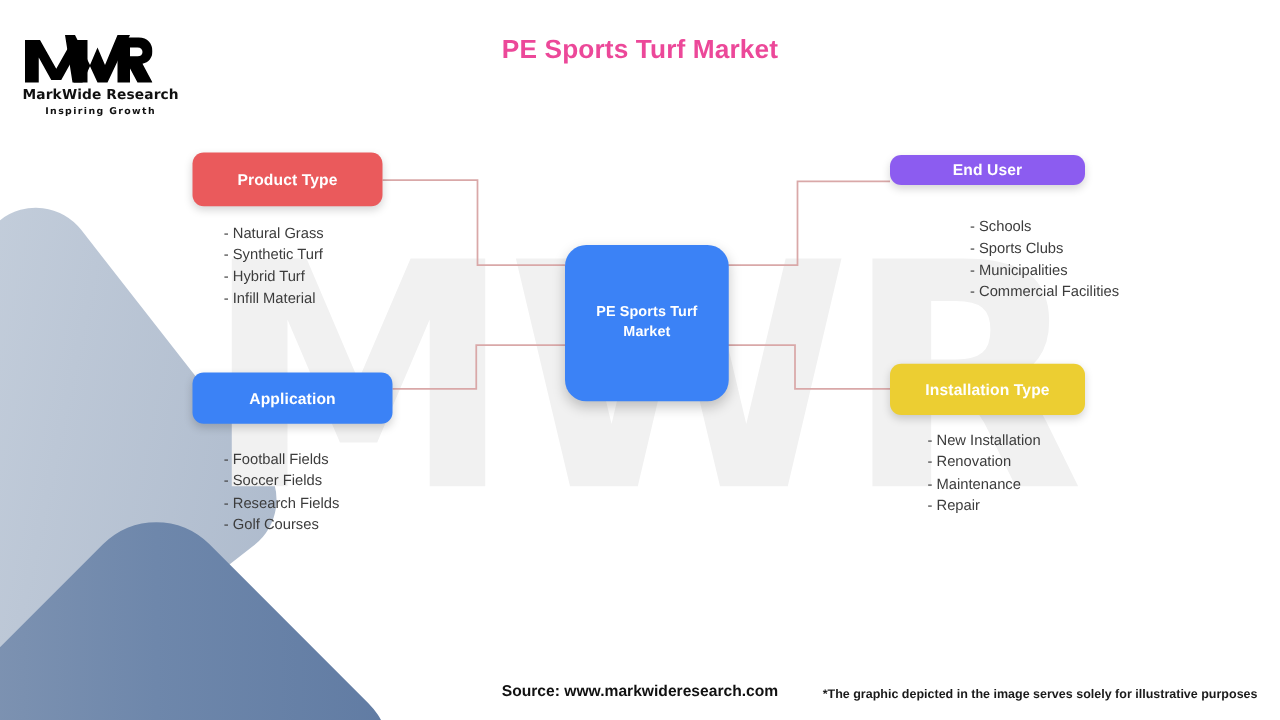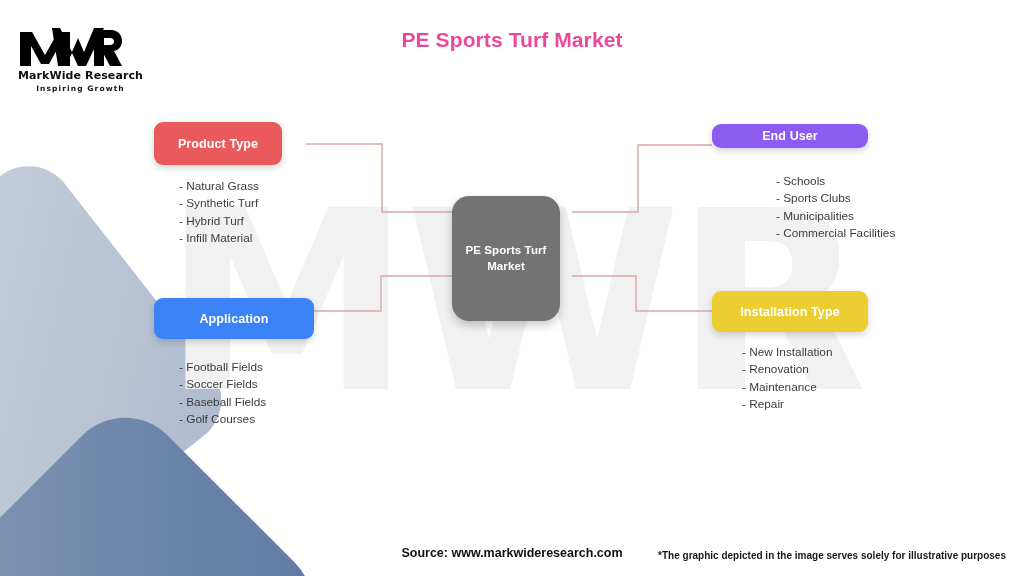--- a/index.html
+++ b/index.html
@@ -77,28 +77,28 @@
     position:absolute; z-index:2;
     border-radius:9px;
     display:flex; align-items:center; justify-content:center;
     color:#ffffff;
     font-size:12.5px; font-weight:700;
     box-shadow:0 3px 7px rgba(0,0,0,0.17);
     text-align:center;
     letter-spacing:0.1px;
   }
 
-  #node-product   { left:154px; top:122px; width:128px; height:43px; background:#ea5a5c; }
+  #node-product   { left:154px; top:122px; width:152px; height:43px; background:#ea5a5c; }
   #node-app       { left:154px; top:298px; width:160px; height:41px; background:#3b82f6; }
   #node-enduser   { left:712px; top:124px; width:156px; height:24px; background:#8c5cf0; }
   #node-install   { left:712px; top:291px; width:156px; height:41px; background:#ecce32; }
 
   #node-center {
-    left:452px; top:196px; width:108px; height:125px;
-    background:#737373;
+    left:452px; top:196px; width:131px; height:125px;
+    background:#3b82f6;
     border-radius:17px;
     z-index:2;
     font-size:11.5px;
     line-height:1.35;
     box-shadow:0 4px 10px rgba(0,0,0,0.22);
   }
 
   
   .items {
     position:absolute; z-index:2;
@@ -181,21 +181,21 @@
 <div class="items" id="items-product">
   <div>- Natural Grass</div>
   <div>- Synthetic Turf</div>
   <div>- Hybrid Turf</div>
   <div>- Infill Material</div>
 </div>
 
 <div class="items" id="items-app">
   <div>- Football Fields</div>
   <div>- Soccer Fields</div>
-  <div>- Baseball Fields</div>
+  <div>- Research Fields</div>
   <div>- Golf Courses</div>
 </div>
 
 <div class="items" id="items-enduser">
   <div>- Schools</div>
   <div>- Sports Clubs</div>
   <div>- Municipalities</div>
   <div>- Commercial Facilities</div>
 </div>
 

